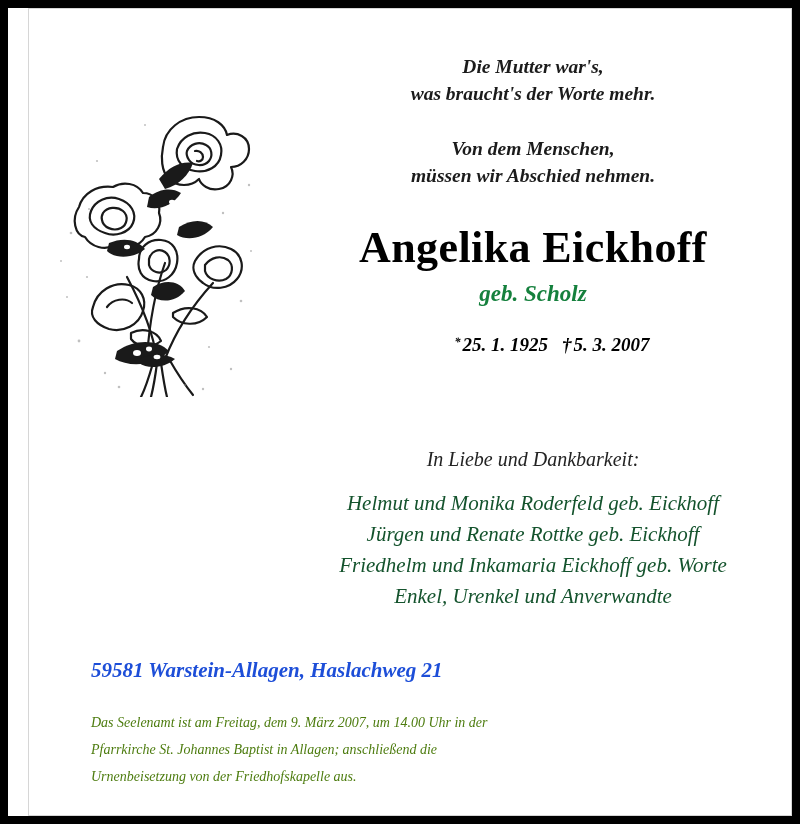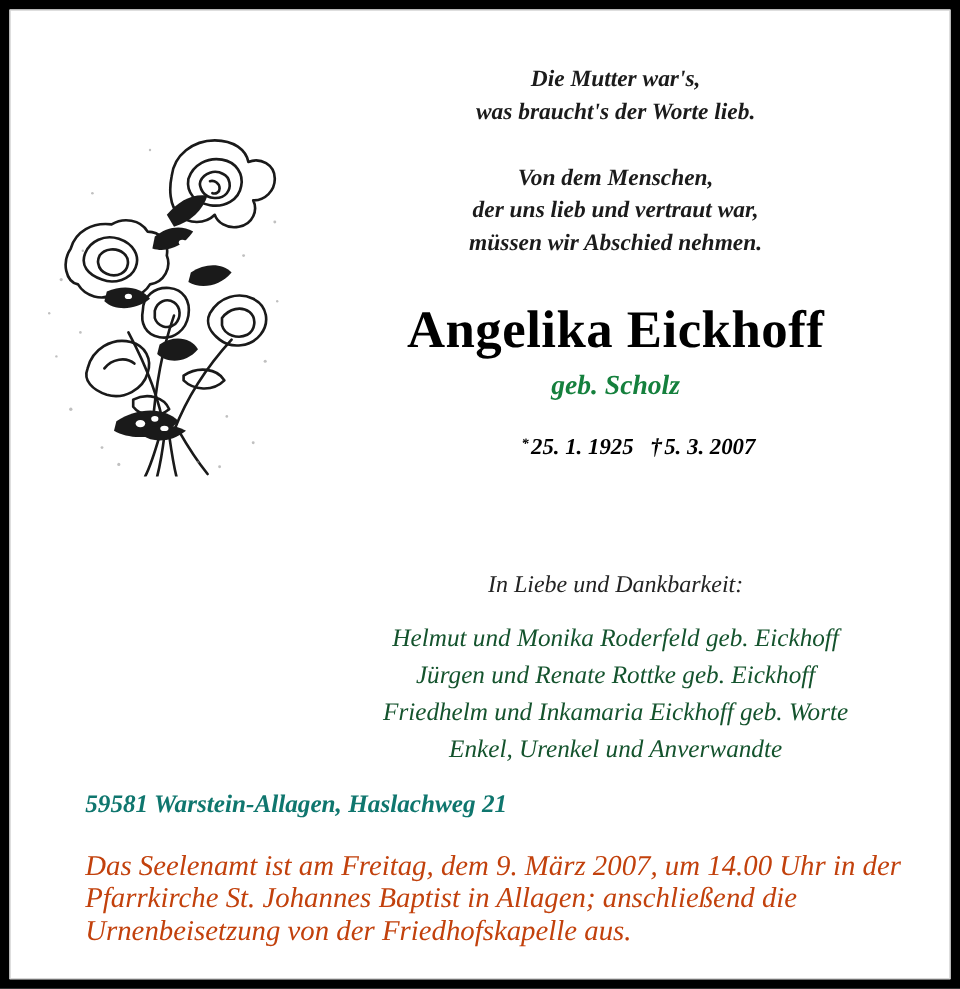--- a/index.html
+++ b/index.html
@@ -15,20 +15,21 @@
     overflow: hidden;
   }
 
   .notice {
     position: relative;
     box-sizing: border-box;
     width: 800px;
     height: 824px;
     background: #ffffff;
     border: 8px solid #000000;
+    padding-left: 20px;
   }
 
   .page {
     position: relative;
     box-sizing: border-box;
     width: 100%;
     height: 100%;
     background: #ffffff;
     border: 1px solid #d6d6d6;
     overflow: hidden;
@@ -127,34 +128,34 @@
 
   
   .address {
     position: absolute;
     left: 62px;
     top: 648px;
     font-style: italic;
     font-weight: bold;
     font-size: 21px;
     line-height: 26px;
-    color: #0f766e;
+    color: #1d4ed8;
     white-space: pre;
   }
 
   .service-info {
     position: absolute;
     left: 62px;
     top: 700px;
     width: 690px;
     text-align: left;
     font-style: italic;
-    font-size: 24px;
+    font-size: 14px;
     line-height: 27px;
-    color: #c2410c;
+    color: #4d7c0f;
   }
   .service-info .ln { display: block; white-space: pre; }
 </style>
 </head>
 <body>
 
 <div class="notice">
   <div class="page">
 
     <div class="rose-art">
@@ -227,26 +228,25 @@
           <circle cx="150" cy="288" r="1.2"></circle>
             <circle cx="36" cy="108" r="1"></circle>
         </g>
       </svg>
     </div>
 
     <div class="content">
 
       <div class="verse verse-one">
         <span class="ln">Die Mutter war's,</span>
-        <span class="ln">was braucht's der Worte lieb.</span>
+        <span class="ln">was braucht's der Worte mehr.</span>
       </div>
 
       <div class="verse verse-two">
         <span class="ln">Von dem Menschen,</span>
-        <span class="ln">der uns lieb und vertraut war,</span>
         <span class="ln">müssen wir Abschied nehmen.</span>
       </div>
 
       <div class="deceased-name">Angelika Eickhoff</div>
 
       <div class="maiden-name">geb. Scholz</div>
 
       <div class="life-dates">
         <span class="sym-star">*</span><span>25. 1. 1925</span><span class="sym-cross">†</span><span>5. 3. 2007</span>
       </div>

